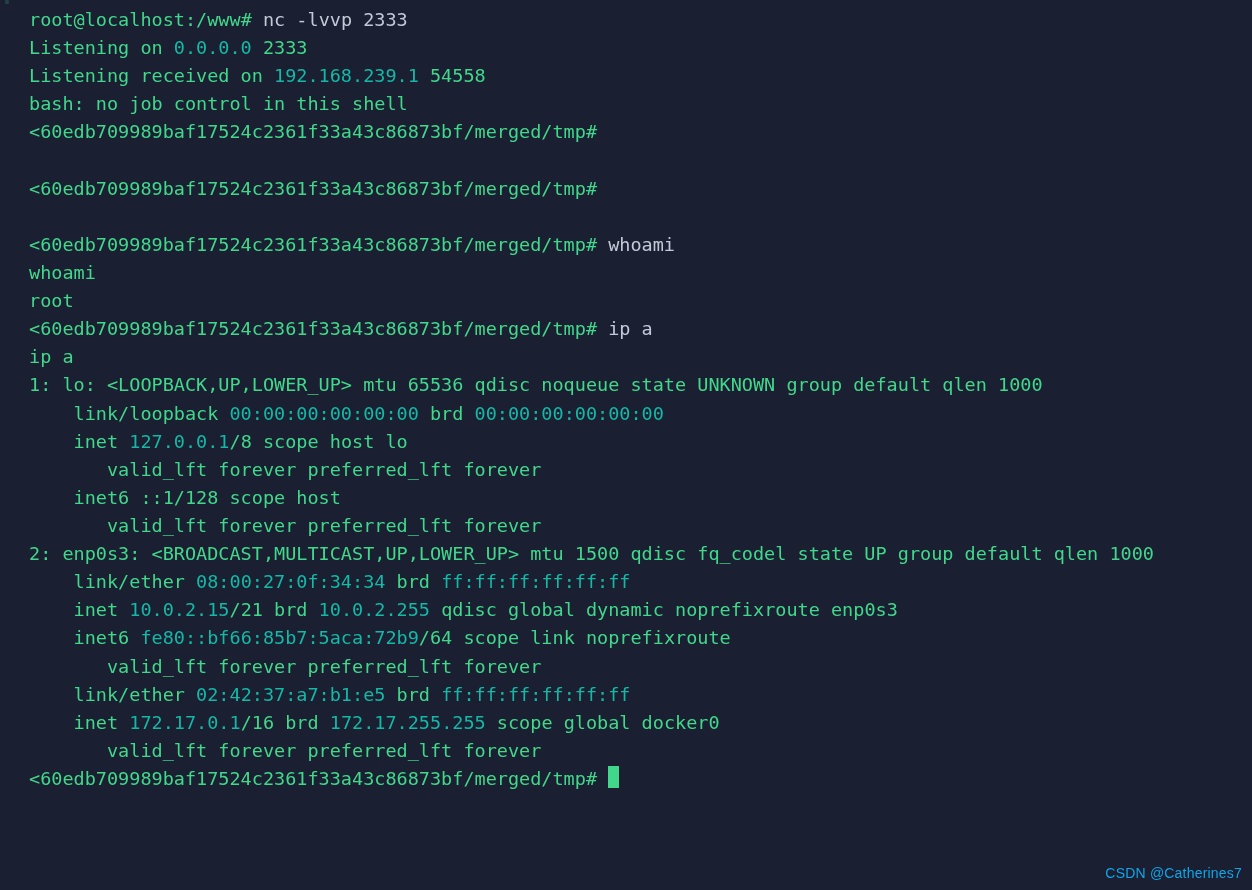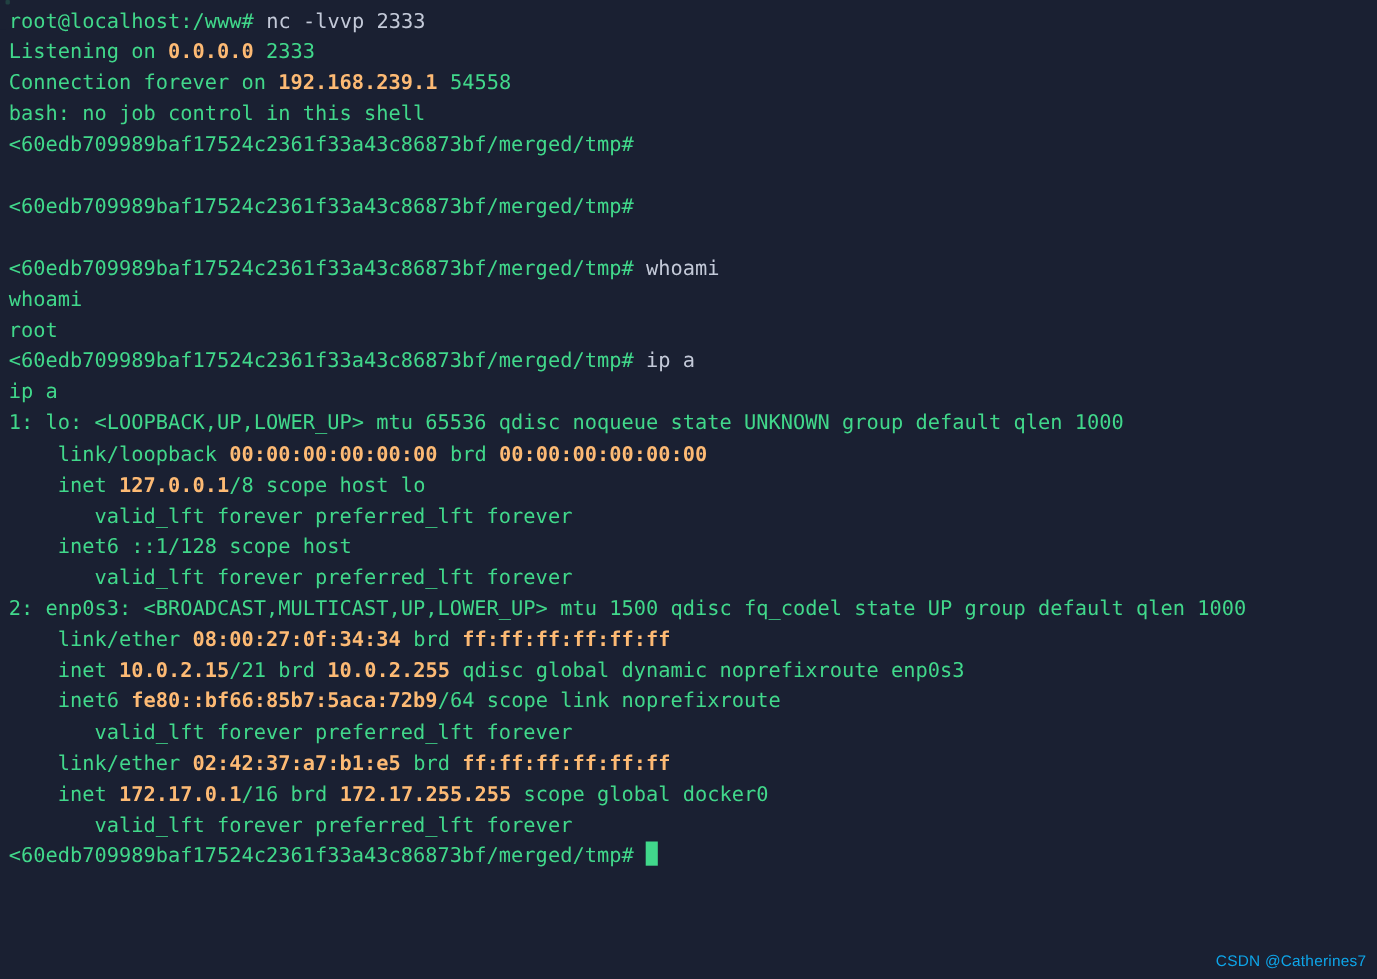--- a/index.html
+++ b/index.html
@@ -1,37 +1,37 @@
 <!DOCTYPE html>
 <html><head>
 <meta charset="utf-8">
 <style>
   html,body{margin:0;padding:0;background:#1a2032;color:#41d88b;font-family:'Consolas','Menlo','Monaco',monospace;font-size:18.5px;line-height:1.52;width:1252px;height:890px;overflow:hidden;}
-  .terminal{padding:6px 0 0 8px;position:relative;width:100%;height:100%;box-sizing:border-box;}
+  .terminal{padding:6px 0 0 29px;position:relative;width:100%;height:100%;box-sizing:border-box;}
   .line{white-space:pre;}
   .green{color:#41d88b;}
-  .magenta{color:#fdba74;font-weight:bold;}
+  .magenta{color:#14b8a6;}
   .white{color:#c3c9d8;}
   .cursor{display:inline-block;width:11px;height:22px;background:#41d88b;vertical-align:-3px;}
   .watermark{position:absolute;bottom:6px;right:10px;color:#0ea5e9;font-size:14px;font-family:Arial,sans-serif;letter-spacing:0.2px;}
   .left-bar{position:absolute;left:0;top:0;width:5px;height:27px;background:#1a2032;}
   .corner{position:absolute;left:5px;top:0;width:4px;height:4px;background:#41d88b;opacity:0.18;border-radius:1px;}
 </style>
 </head>
 <body>
 
 <div class="terminal">
 <div class="left-bar"></div>
     <div class="corner"></div>
 
 <div class="line"><span class="green">root</span><span class="green">@</span><span class="green">localhost</span><span class="green">:</span><span class="green">/www</span><span class="green">#</span><span class="white"> </span><span class="white">nc -lvvp 2333</span></div>
 
 <div class="line"><span class="green">Listening on </span><span class="magenta">0.0.0.0</span><span class="green"> 2333</span></div>
 
-<div class="line"><span class="green">Connection forever on </span><span class="magenta">192.168.239.1</span><span class="green"> 54558</span></div>
+<div class="line"><span class="green">Listening received on </span><span class="magenta">192.168.239.1</span><span class="green"> 54558</span></div>
 
 <div class="line"><span class="green">bash: no job control in this shell</span></div>
 
 <div class="line"><span class="green">&lt;60edb709989baf17524c2361f33a43c86873bf/merged/tmp#</span></div>
 <div class="line">&nbsp;</div>
 <div class="line"><span class="green">&lt;60edb709989baf17524c2361f33a43c86873bf/merged/tmp#</span></div>
 <div class="line">&nbsp;</div>
 <div class="line"><span class="green">&lt;60edb709989baf17524c2361f33a43c86873bf/merged/tmp#</span><span class="white"> whoami</span></div>
 <div class="line"><span class="green">whoami</span></div>
 <div class="line"><span class="green">root</span></div>

